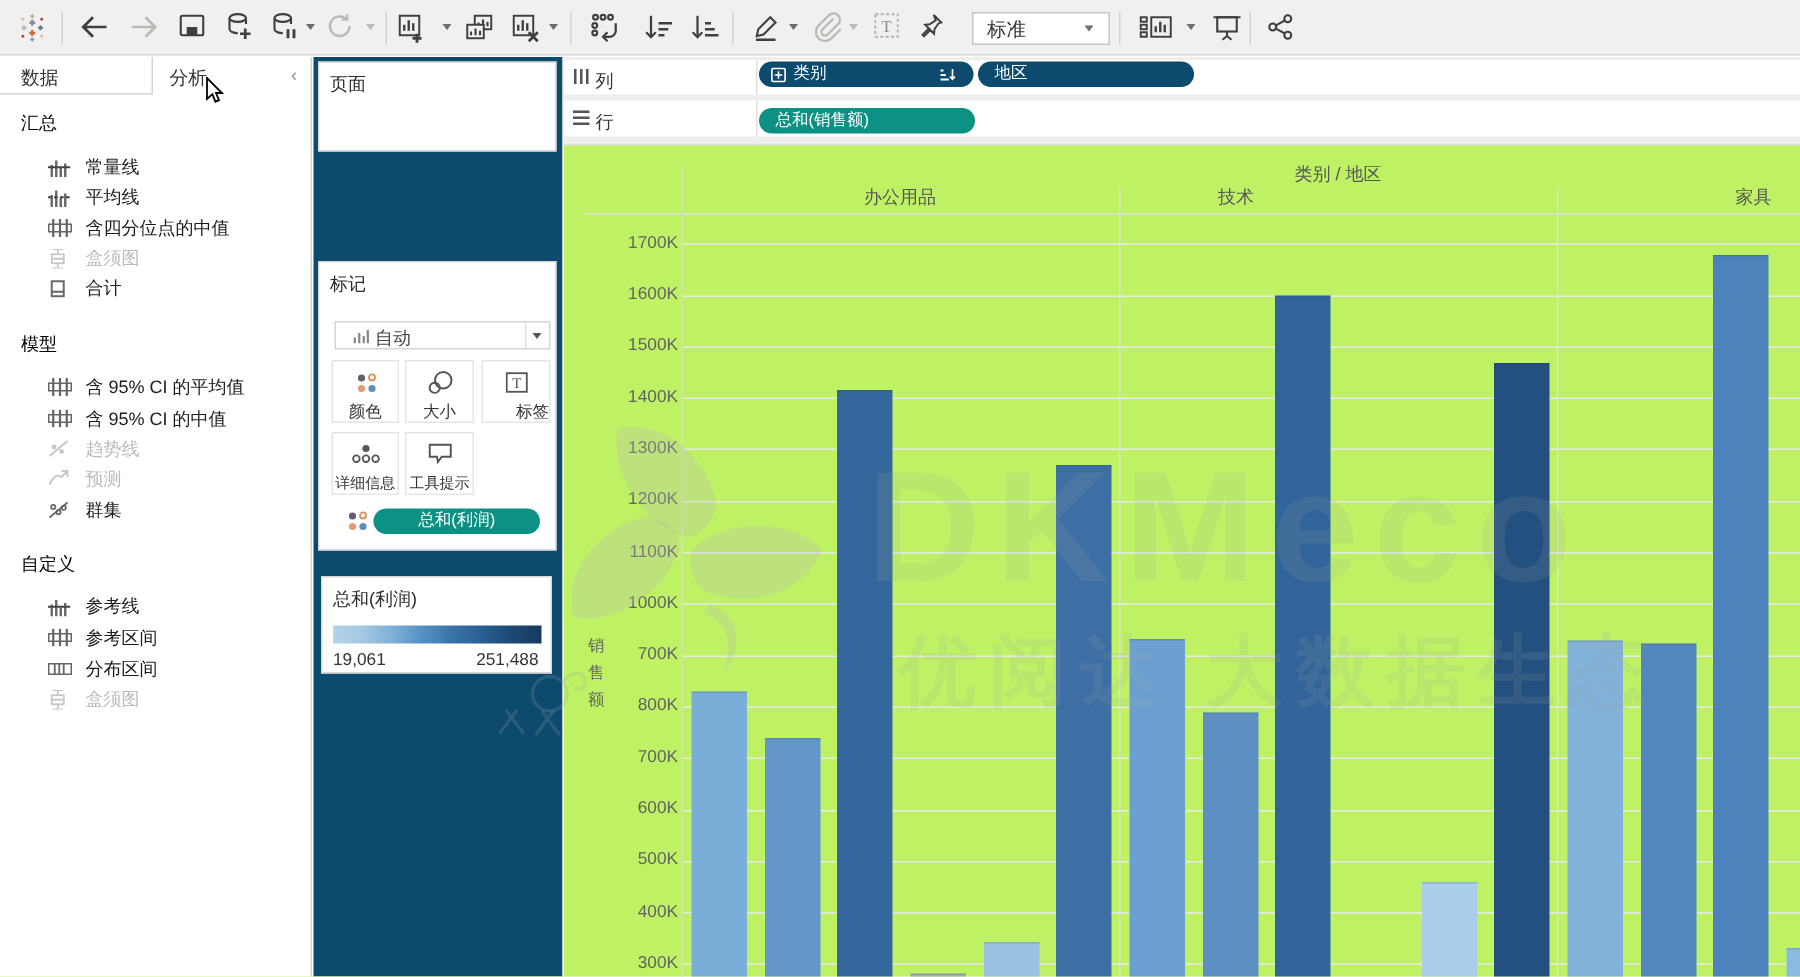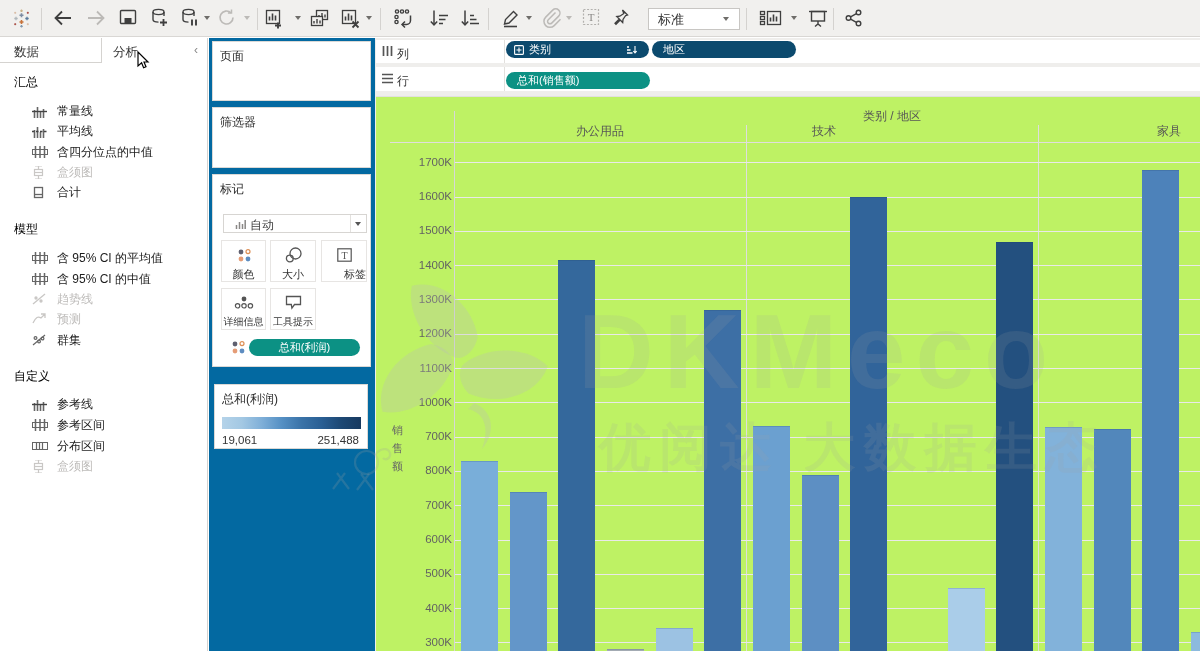--- a/index.html
+++ b/index.html
@@ -10,21 +10,21 @@
 #toolbar { position:absolute; left:0; top:0; width:1200px; height:37px; background:#f1f0ee; border-bottom:1px solid #d9d7d4; }
 .tsep { position:absolute; top:8px; width:1px; height:22px; background:#d4d2cf; }
 .ticon { position:absolute; top:7px; }
 .caret { position:absolute; top:16px; width:0; height:0; border-left:3.5px solid transparent; border-right:3.5px solid transparent; border-top:4px solid #6f6d6a; }
 
 #leftpanel { position:absolute; left:0; top:38px; width:208px; height:613px; background:#fff; border-right:1px solid #d5d3d0; }
 .sechead { position:absolute; left:14px; font-size:12px; color:#000; font-weight:400;}
 .aitem { position:absolute; left:57px; font-size:12px; color:#1c1c1c; white-space:nowrap; }
 .aitem.dis { color:#bdbbb9; }
 .aicon { position:absolute; left:32px; }
-#midpanel { position:absolute; left:209px; top:38px; width:166px; height:613px; background:#0369a1;text-decoration:underline; }
+#midpanel { position:absolute; left:209px; top:38px; width:166px; height:613px; background:#0c4a6e;text-decoration:underline; }
 .card { position:absolute; background:#fff; border:1px solid #dbd9d6; }
 .cardtitle { position:absolute; left:7px; top:6px; font-size:12px; color:#2b2b2b; }
 
 #rightzone { position:absolute; left:375px; top:38px; width:825px; height:613px; background:#efeeec; }
 .shelfrow { position:absolute; left:1px; width:824px; background:#fff; }
 .shelflabel { font-size:12px; color:#333; position:absolute; }
 .pill { position:absolute; height:17px; border-radius:8.5px; color:#fff; font-size:11px; line-height:17px; }
 .bluepill { background:#0c4a6e; }
 .tealpill { background:#0c9184; }
 
@@ -330,23 +330,20 @@
       </g>
     </svg>
   <div class="aitem dis" style="top:420px">盒须图</div>
 </div>
 <div id="midpanel">
 
   <div class="card" style="left:3px;top:3px;width:159px;height:60px">
       <div class="cardtitle">页面</div>
     </div>
 
-  <div class="card" style="left:3px;top:69px;width:159px;height:61px">
-      <div class="cardtitle">筛选器</div>
-    </div>
 
   <div class="card" style="left:3px;top:136px;width:159px;height:193px">
     <div class="cardtitle">标记</div>
 
     <div class="abs" style="left:10px;top:39px;width:144px;height:19px;background:#fff;border:1px solid #d7d5d2">
       <svg class="abs" style="left:11px;top:4px" width="11" height="10" viewBox="0 0 11 10">
           <path d="M1.5 10V6M4.5 10V3M7.5 10V5M10.2 10V1" stroke="#8a8886" stroke-width="1.5" fill="none"></path>
         </svg>
       <div class="abs" style="left:26px;top:2px;font-size:12px;color:#444">自动</div>
       <div class="abs" style="left:126px;top:0;width:1px;height:17px;background:#e3e1de"></div>

